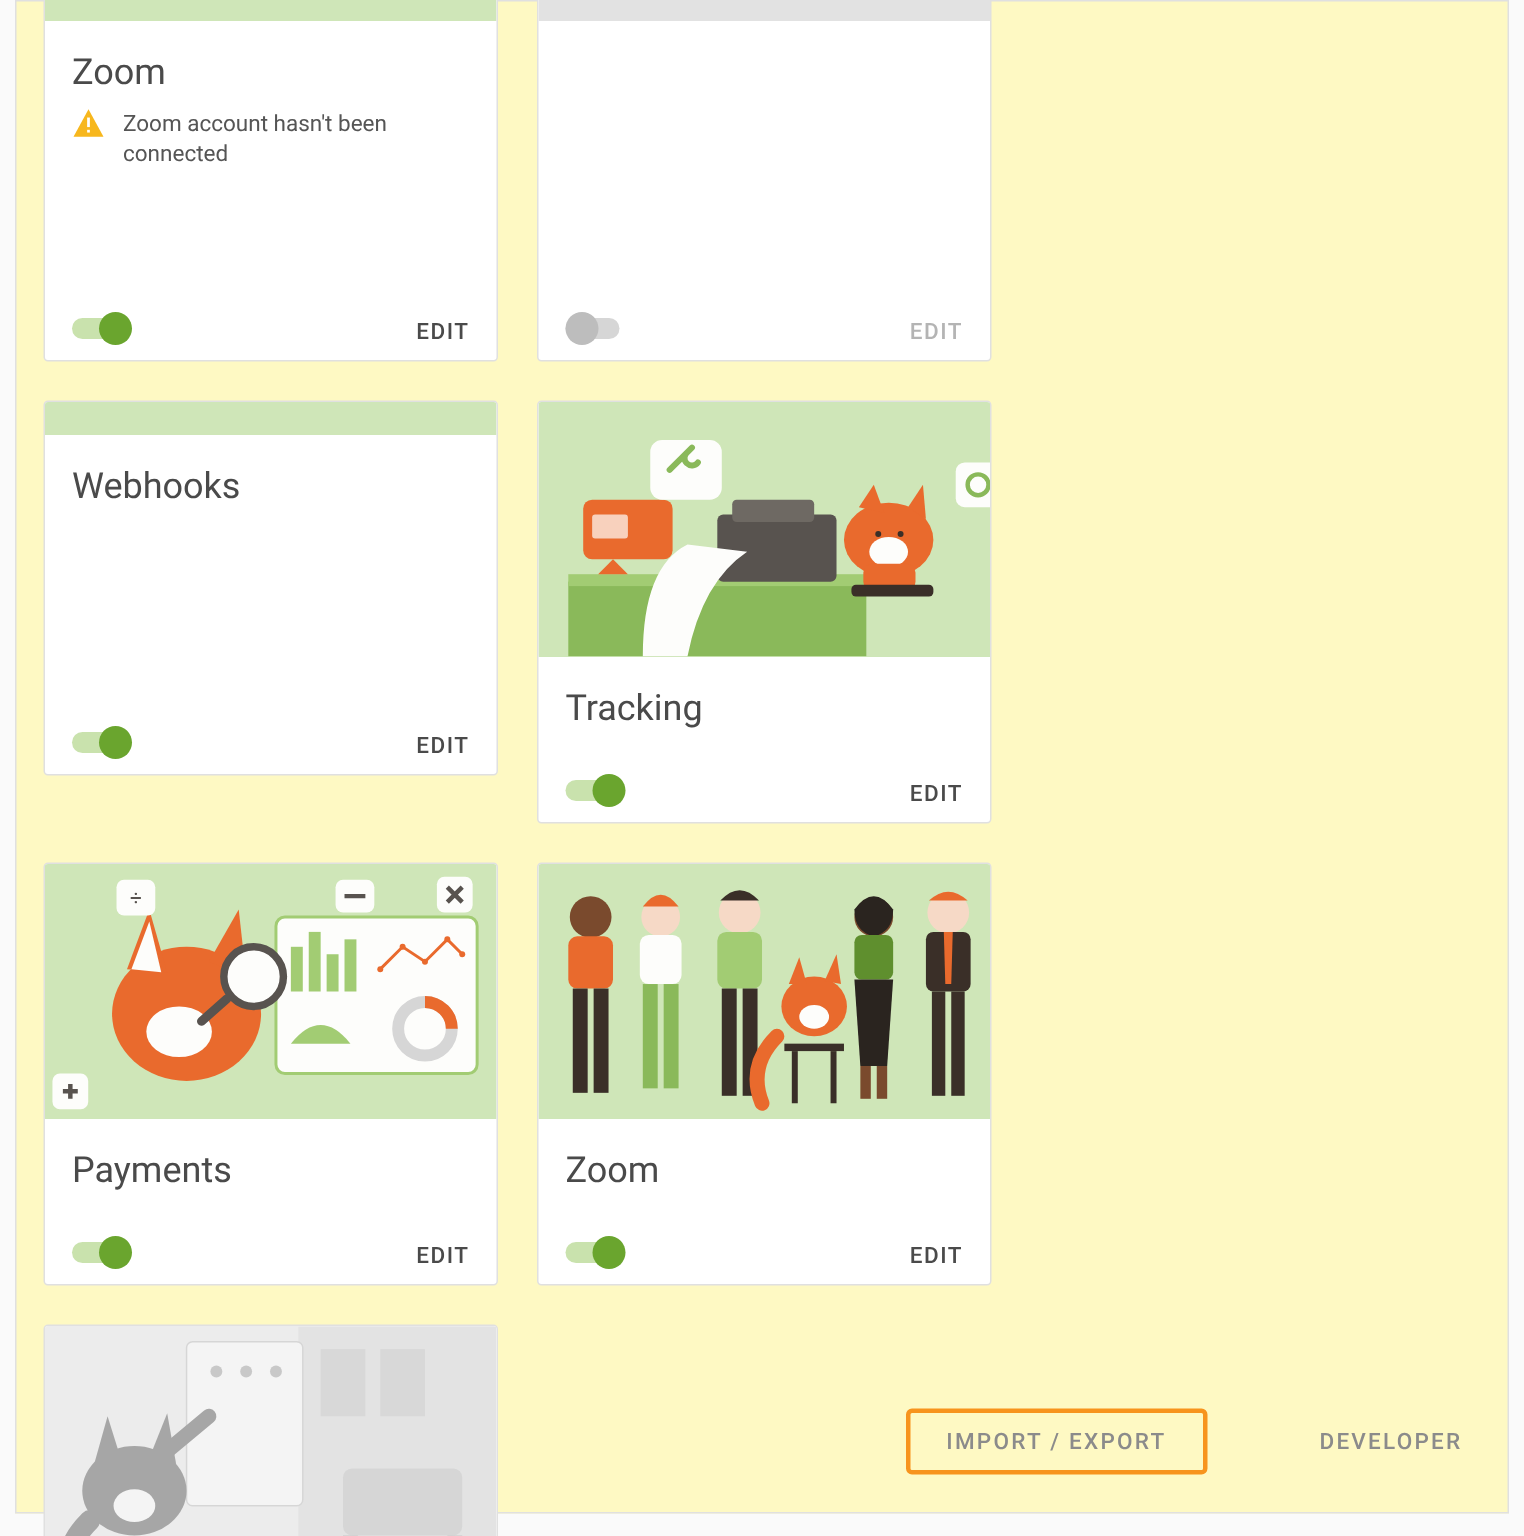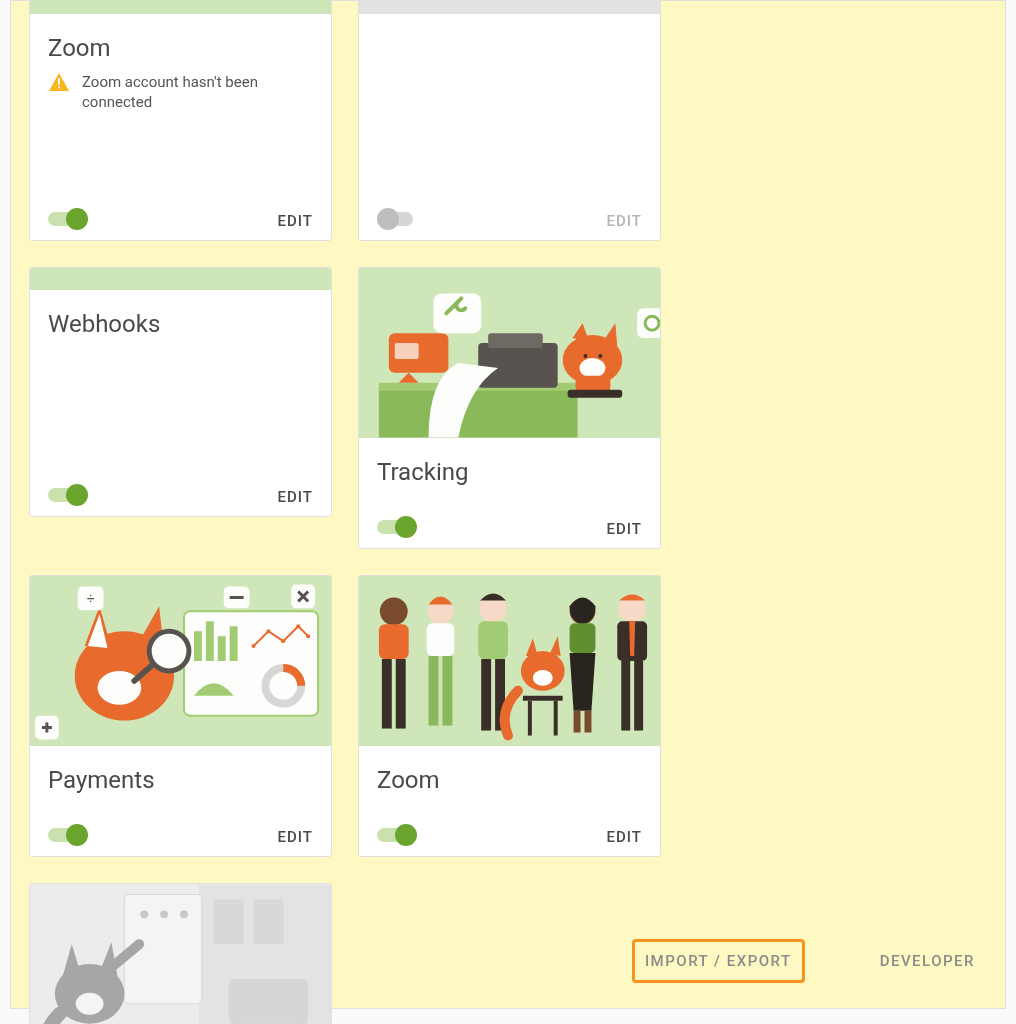--- a/index.html
+++ b/index.html
@@ -82,21 +82,21 @@
     font-size: 15px; letter-spacing:1px; font-weight:500;
     color:#4a4a4a; cursor:pointer;
   }
   .edit.muted { color:#b4b4b4; }
   .bottom-actions {
     position:absolute; right:30px; bottom:25px;
     display:flex; gap:40px; align-items:center;
   }
   .btn-outline {
     border:3px solid #f7941d; border-radius:4px;
-    padding:10px 10px; font-size:15px; letter-spacing:1.5px;
+    padding:10px 24px; font-size:15px; letter-spacing:1.5px;
     color:#8b8b8b; font-weight:500; cursor:pointer;
   }
   .btn-plain {
     font-size:15px; letter-spacing:1.5px; color:#8b8b8b; font-weight:500; cursor:pointer;padding-left:35px;
   }
 </style>
 </head>
 <body>
 
 <div class="main-panel">

